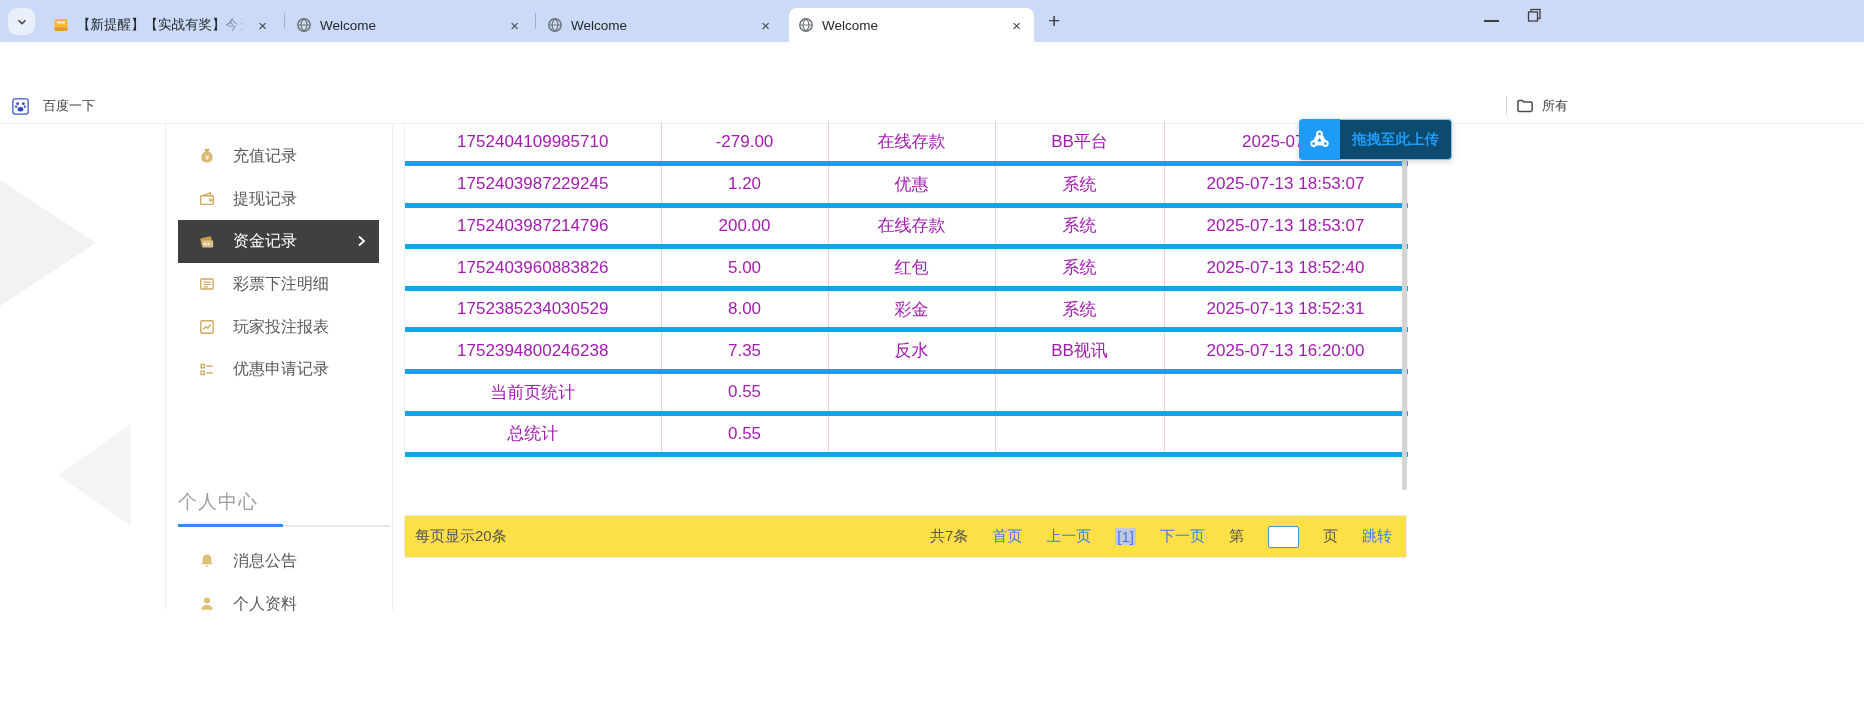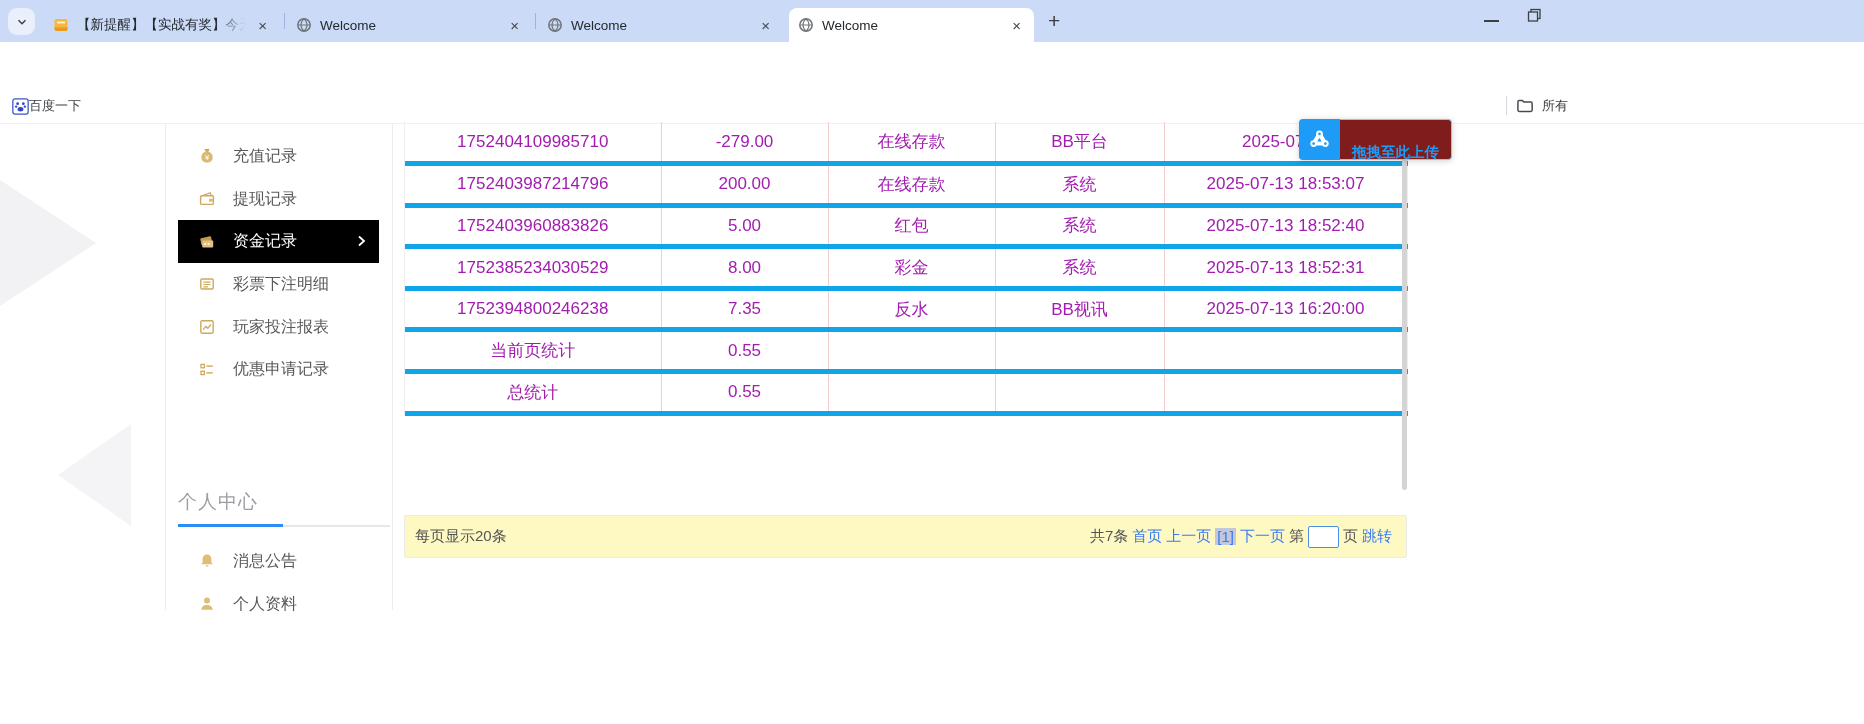--- a/index.html
+++ b/index.html
@@ -18,63 +18,63 @@
   .win-min{position:absolute;left:1484px;top:20px;width:15px;height:2px;background:#3c4043}
   .win-restore{position:absolute;left:1526px;top:7px;width:17px;height:17px}
   .toolbar{position:absolute;left:0;top:42px;width:100%;height:47px;background:#fff}
   .nav-ico{position:absolute;top:52px;font-size:21px;color:#9aa0a6;line-height:26px}
   .nav-ico.dark{color:#4b4e52}
   .url-pill{position:absolute;left:166px;top:50px;width:1347px;height:32px;border-radius:16px;background:#edf1f9;display:flex;align-items:center;padding:0 14px;gap:10px}
   .url-text{flex:1;font-size:15px;color:#27292d;white-space:nowrap;overflow:hidden}
   .star{font-size:18px;color:#5a5e63}
   .avatar{position:absolute;left:1542px;top:51px;width:29px;height:29px;border-radius:50%;background:#cfe0fb;display:flex;align-items:center;justify-content:center}
   .bookmarks{position:absolute;left:0;top:89px;width:100%;height:34px;background:#fff;box-shadow:0 1px 0 #eef0f3}
-  .bm-item{position:absolute;left:12px;top:97px;display:flex;align-items:center;gap:0;font-size:13px;color:#3c4043}
+  .bm-item{position:absolute;left:12px;top:97px;display:flex;align-items:center;gap:14px;font-size:13px;color:#3c4043}
   .bm-right{position:absolute;left:1506px;top:96px;display:flex;align-items:center;gap:9px;font-size:13px;color:#3c4043;white-space:nowrap}
   .bm-divider{width:1px;height:19px;background:#d5d8dc}
 
   
   .tri1{position:absolute;left:0;top:180px;width:0;height:0;border-top:63px solid transparent;border-bottom:63px solid transparent;border-left:96px solid #f2f2f4}
   .tri2{position:absolute;left:58px;top:424px;width:0;height:0;border-top:51px solid transparent;border-bottom:51px solid transparent;border-right:73px solid #f4f4f6}
 
   
   .side-line{position:absolute;top:124px;width:1px;height:486px;background:#ededed}
   .sidebar{position:absolute;left:166px;top:135px;width:226px}
   .side-item{height:42.7px;display:flex;align-items:center;margin-left:12px;width:201px;padding-left:20px;cursor:pointer}
   .s-ico{width:18px;height:18px;flex:0 0 18px}
   .s-ico svg{width:18px;height:18px;display:block}
   .s-label{margin-left:17px;font-size:16px;color:#595959;white-space:nowrap}
-  .side-item.active{background:#000000;position:relative}
+  .side-item.active{background:#404040;position:relative}
   .side-item.active .s-label{color:#fff}
   .s-chev{position:absolute;right:10px;top:13px;width:16px;height:16px}
   .side-section{margin:8px 0 0 12px;font-size:19px;color:#9c9ea3;letter-spacing:1px}
   .side-underline{margin:10px 0 0 12px;width:212px;height:2px;background:#e7e7e7;position:relative}
   .side-underline i{position:absolute;left:0;top:-1px;width:105px;height:3px;background:#2e8df5;display:block}
   .sidebar2{position:absolute;left:166px;top:540px;width:226px}
 
   
   .table-wrap{position:absolute;left:404px;top:122px;width:1003px;border-left:1px solid #efefef}
   table{border-collapse:collapse;table-layout:fixed;width:1002px}
   td{height:41.6px;text-align:center;font-size:17px;color:#a21caf;border-bottom:5px solid #0ea5e9;border-right:1px solid #f3cdcd;overflow:hidden;white-space:nowrap}
   td:last-child{border-right:1px solid #efefef}
   .v-scrollbar{position:absolute;left:1402px;top:124px;width:5px;height:366px;background:#d4d4d4;border-radius:3px}
 
   
-  .pager{position:absolute;left:404px;top:515px;width:1003px;height:43px;background:#fef9c3;border:1px solid #ebebeb;border-radius:2px;display:flex;align-items:center;font-size:15px;color:#555}
+  .pager{position:absolute;left:404px;top:515px;width:1003px;height:43px;background:#fde047;border:1px solid #ebebeb;border-radius:2px;display:flex;align-items:center;font-size:15px;color:#555}
   .pg-left{margin-left:10px}
-  .pg-right{margin-left:auto;margin-right:14px;display:flex;align-items:center;gap:4px}
+  .pg-right{margin-left:auto;margin-right:14px;display:flex;align-items:center;gap:24px}
   .pg-link{color:#3a7af5;cursor:pointer;text-decoration:none}
   .pg-current{color:#3a7af5;background:#c2c8d9;padding:0 2px}
   .pg-input{width:31px;height:22px;border:1px solid #4a90e2;border-radius:2px;background:#fff}
 
   
   .upload{position:absolute;left:1299px;top:119px;height:41px;display:flex;filter:drop-shadow(0 1px 3px rgba(0,0,0,.18));cursor:pointer}
   .up-logo{width:41px;height:41px;background:#1d9bf7;border-radius:4px 0 0 4px;display:flex;align-items:center;justify-content:center}
   .up-logo svg{width:27px;height:27px}
-  .up-text{background:#7f1d1d;border:1px solid #85c8f8;border-left:none;border-radius:0 4px 4px 0;padding:13px 12px;line-height:39px;color:#1d9bf7;font-weight:bold;font-size:14.5px;white-space:nowrap}
+  .up-text{background:#0c4a6e;border:1px solid #85c8f8;border-left:none;border-radius:0 4px 4px 0;padding:0 12px;line-height:39px;color:#1d9bf7;font-weight:bold;font-size:14.5px;white-space:nowrap}
 </style>
 </head>
 <body>
 
 <div class="tabbar">
   <div class="tab-search">
     <svg width="14" height="14" viewBox="0 0 16 16">
         <path d="M4 6l4 4 4-4" fill="none" stroke="#3c4043" stroke-width="1.7"></path>
       </svg>
   </div>
@@ -282,20 +282,27 @@
         <col style="width:169px">
         <col style="width:243px">
       </colgroup>
     <tbody>
         <tr class="data-row">
           <td>1752404109985710</td>
           <td>-279.00</td>
           <td>在线存款</td>
           <td>BB平台</td>
           <td>2025-07-13</td>
+        </tr>
+        <tr class="data-row">
+          <td>1752403987229245</td>
+          <td>1.20</td>
+          <td>优惠</td>
+          <td>系统</td>
+          <td>2025-07-13 18:53:07</td>
         </tr>
         <tr class="data-row">
           <td>1752403987214796</td>
           <td>200.00</td>
           <td>在线存款</td>
           <td>系统</td>
           <td>2025-07-13 18:53:07</td>
         </tr>
         <tr class="data-row">
           <td>1752403960883826</td>

